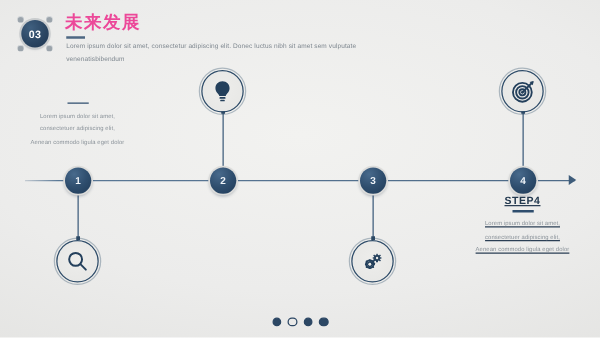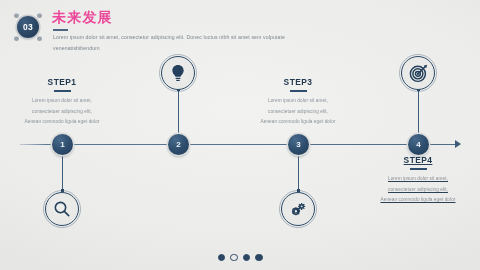--- a/index.html
+++ b/index.html
@@ -248,39 +248,29 @@
     <span>2</span>
   </div>
   <div class="node n3">
     <span>3</span>
   </div>
   <div class="node n4">
     <span>4</span>
   </div>
 
   <div class="block blk1">
-    <div class="step">STEP1</div>
     <div class="urule"></div>
     <div class="body">
       <div>Lorem ipsum dolor sit amet,</div>
       <div>consectetuer adipiscing elit,</div>
       <div>Aenean commodo ligula eget dolor</div>
     </div>
   </div>
 
 
-  <div class="block blk3">
-    <div class="step">STEP3</div>
-    <div class="urule"></div>
-    <div class="body">
-      <div>Lorem ipsum dolor sit amet,</div>
-      <div>consectetuer adipiscing elit,</div>
-      <div>Aenean commodo ligula eget dolor</div>
-    </div>
-  </div>
 
   <div class="block blk4">
     <div class="step">STEP4</div>
     <div class="urule"></div>
     <div class="body">
       <div>Lorem ipsum dolor sit amet,</div>
       <div>consectetuer adipiscing elit,</div>
       <div>Aenean commodo ligula eget dolor</div>
     </div>
   </div>

